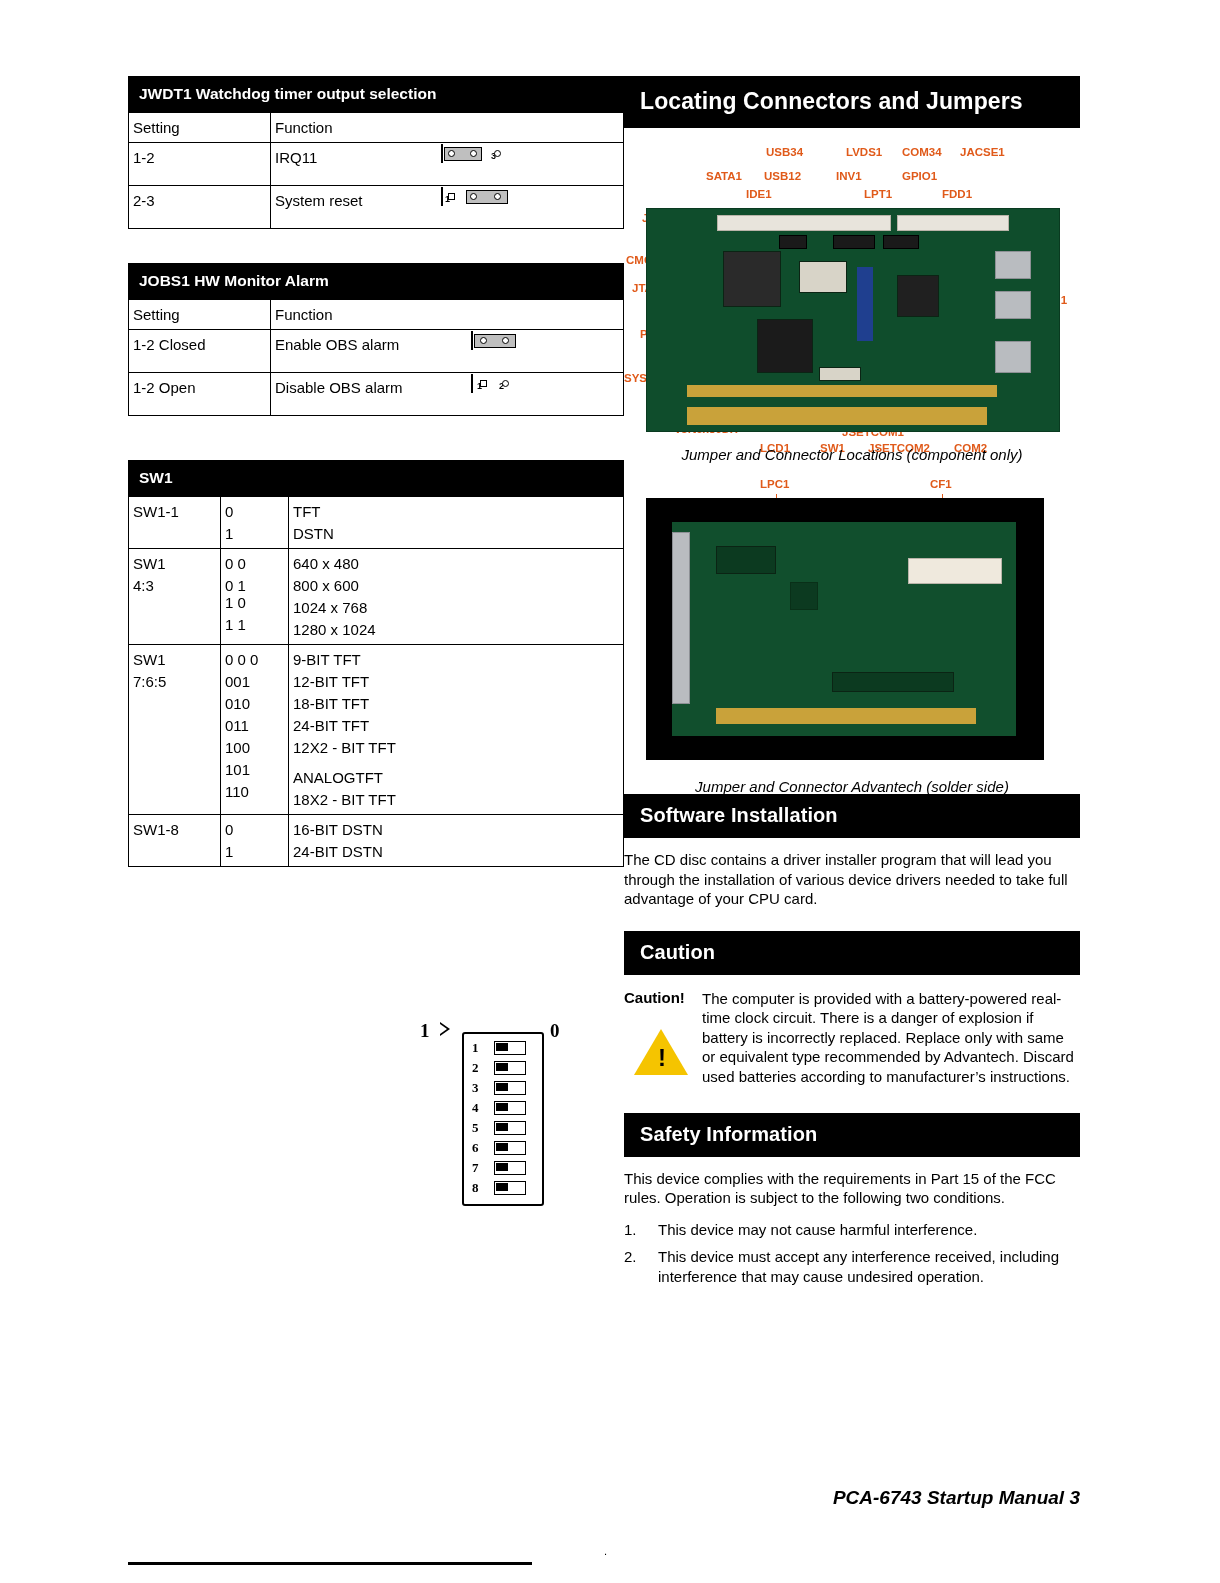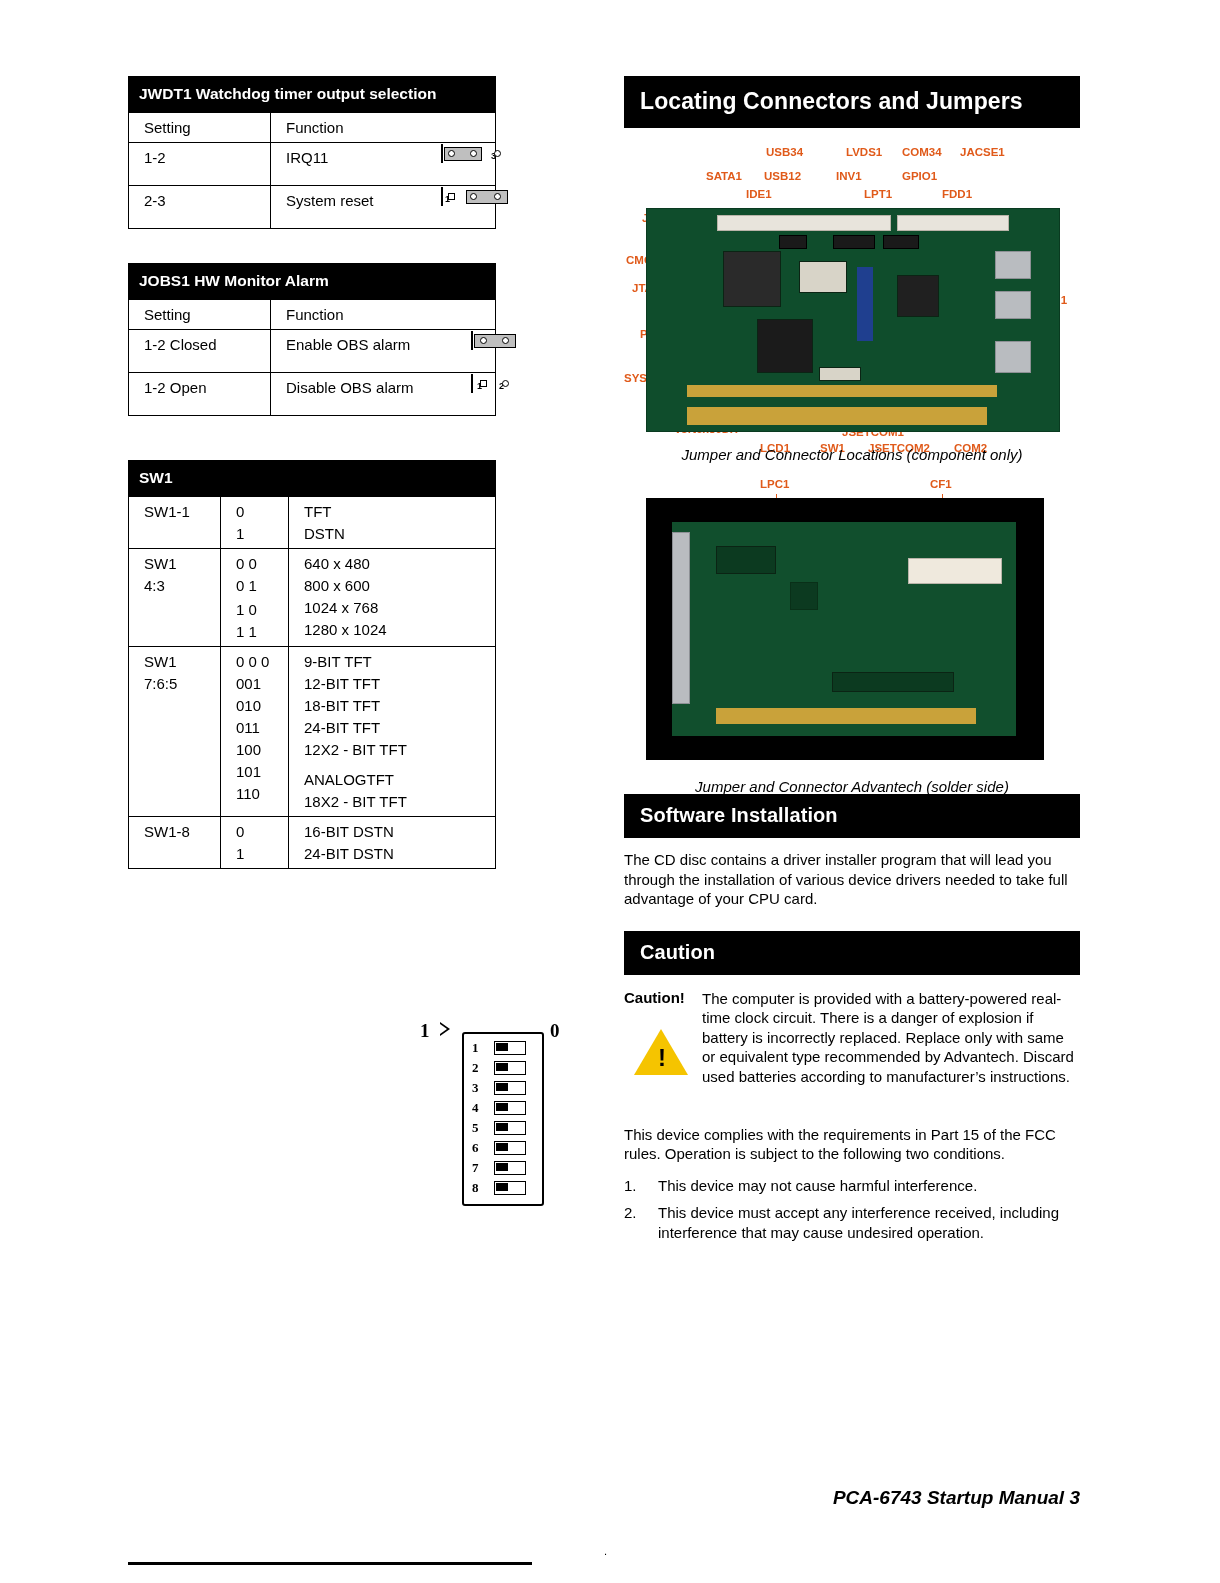--- a/index.html
+++ b/index.html
@@ -17,37 +17,37 @@
   }
   .page {
     position: absolute;
     inset: 0;
   }
   
   .col-left {
     position: absolute;
     left: 128px;
     top: 76px;
-    width: 368px;
+    width: 496px;
   }
   .col-right {
     position: absolute;
     left: 624px;
     top: 76px;
     width: 456px;
   }
   
   table.tbl {
     border-collapse: collapse;
     width: 100%;
     table-layout: fixed;
   }
   table.tbl td, table.tbl th {
     border: 1px solid #000;
-    padding: 6px 15px;
+    padding: 6px 4px;
     font-size: 15px;
     text-align: left;
     vertical-align: top;
     font-weight: normal;
   }
   .tbl-title {
     background: #000;
     color: #fff;
     font-weight: bold;
     font-size: 15.5px;
@@ -496,21 +496,21 @@
 
 
         <tr>
           <td>
             <div>SW1</div>
             <div style="margin-top:5px">4:3</div>
           </td>
           <td>
             <div>0 0</div>
             <div style="margin-top:5px">0 1</div>
-            <div style="margin-top:7px">1 0</div>
+            <div style="margin-top:0">1 0</div>
             <div style="margin-top:5px">1 1</div>
           </td>
           <td>
             <div>640 x 480</div>
             <div style="margin-top:5px">800 x 600</div>
             <div style="margin-top:5px">1024 x 768</div>
             <div style="margin-top:5px">1280 x 1024</div>
           </td>
         </tr>
 
@@ -680,20 +680,21 @@
     <div class="caution-row">
       <div class="caution-word">Caution!</div>
       <div class="warn-tri"></div>
       <div class="warn-tri-in" style="border-bottom-color:#f5c400;"></div>
       <div class="warn-bang">!</div>
       <div class="caution-text">The computer is provided with a battery-powered real-time clock circuit. There is a danger of explosion if battery is incorrectly replaced. Replace only with same or equivalent type recommended by Advantech. Discard used batteries according to manufacturer’s instructions.</div>
     </div>
 
     <div style="height:14px"></div>
 
+    <div class="bar small">Safety Information</div>
     <div class="body-text">This device complies with the requirements in Part 15 of the FCC rules. Operation is subject to the following two conditions.</div>
 
     <ol class="safety">
       <li>
         <span class="n">1.</span>
         <span>This device may not cause harmful interference.</span>
       </li>
       <li>
         <span class="n">2.</span>
         <span>This device must accept any interference received, including interference that may cause undesired operation.</span>

